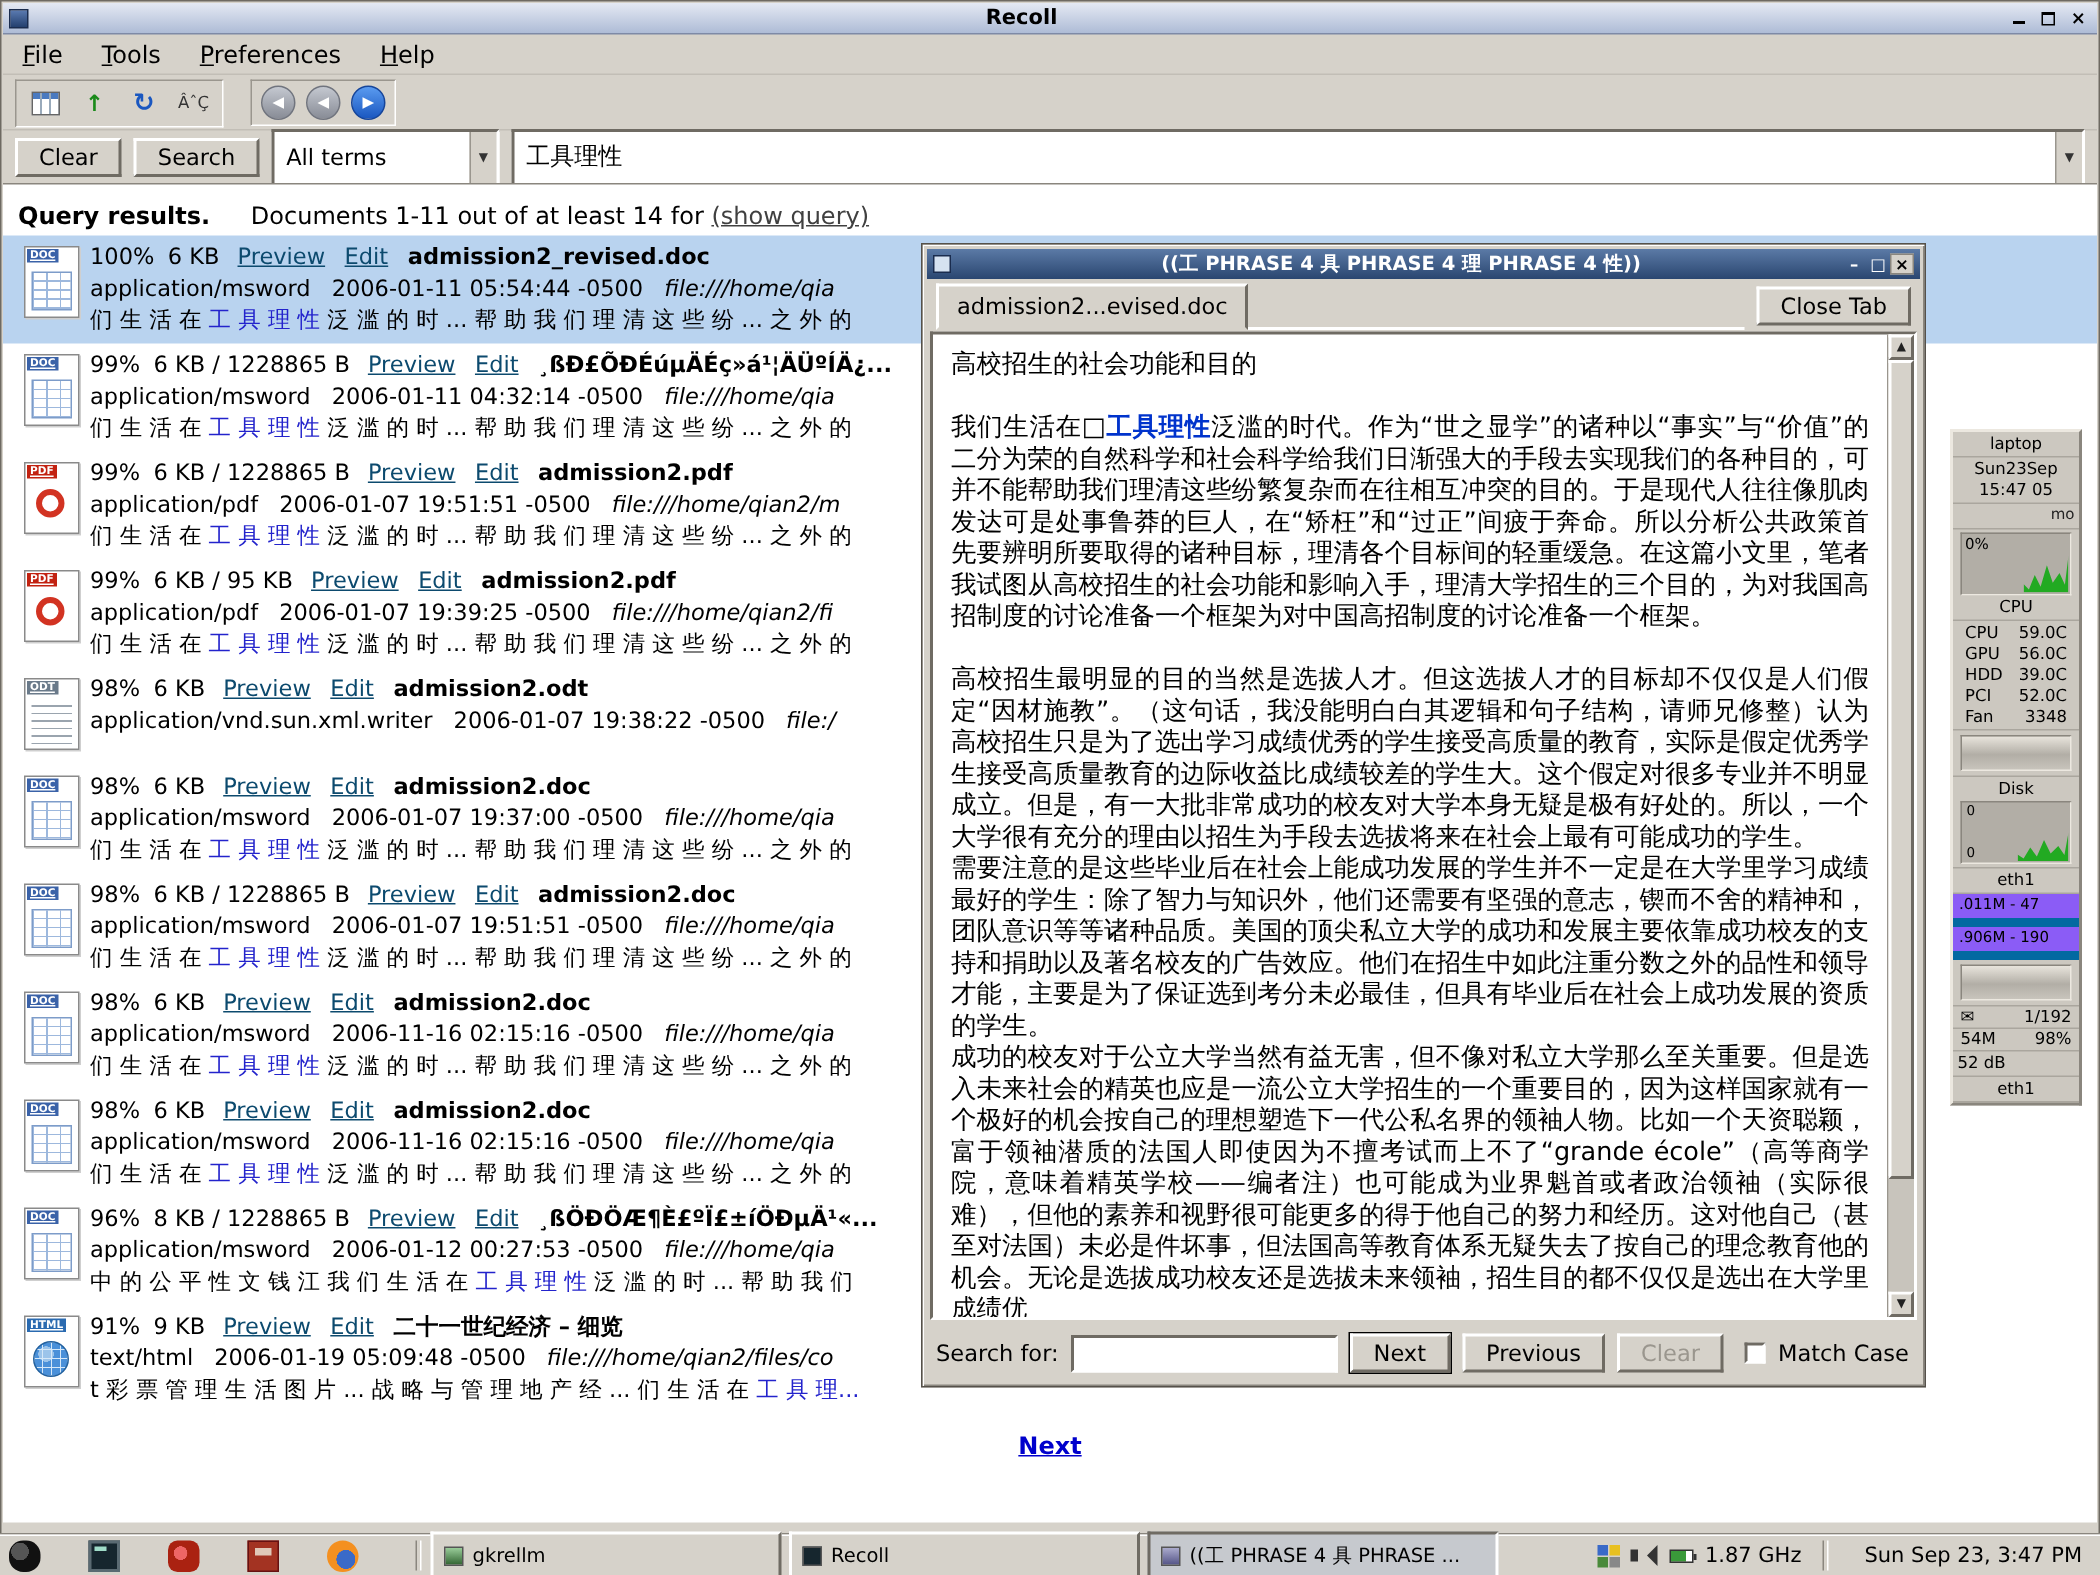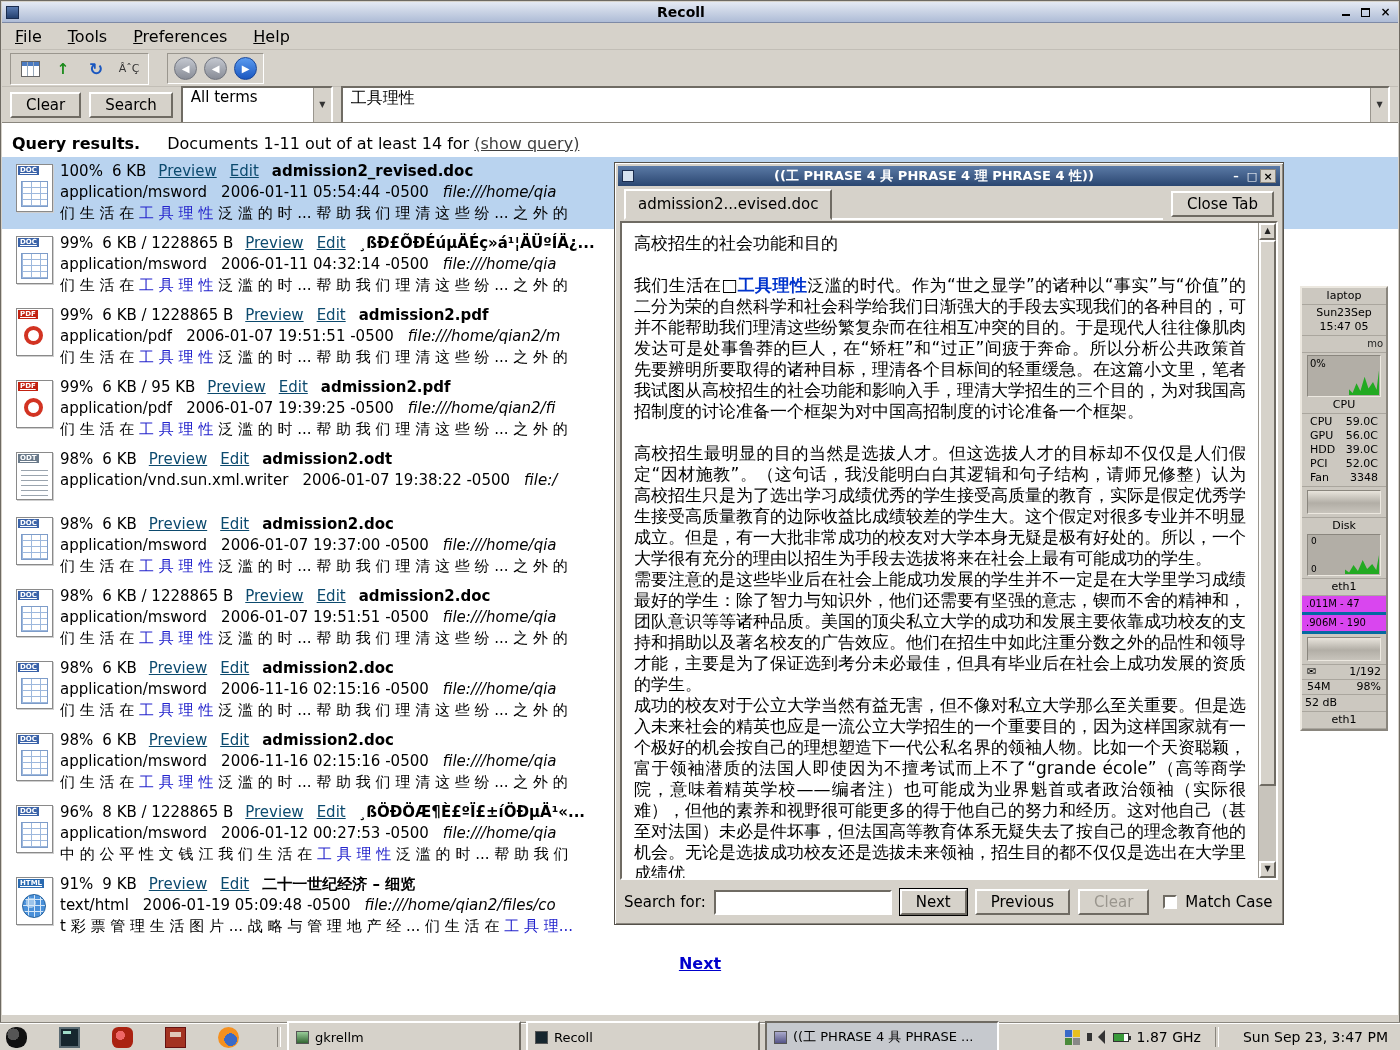--- a/index.html
+++ b/index.html
@@ -31,21 +31,21 @@
   .tbtn.term { font-size:11px; color:#333; }
   .icon-table { width:19px; height:16px; background-color:#fff;
     background-image:repeating-linear-gradient(90deg,transparent 0 5px,#9ab 5px 6px),linear-gradient(#4a7ac0 0 4px,transparent 4px);
     border:1px solid #666; }
   .navbtn { width:23px; height:23px; border-radius:50%; color:#fff; display:flex; align-items:center; justify-content:center; font-size:10px; }
   .navbtn.gray { background:linear-gradient(#c4c8d0,#888c96); border:1px solid #70747e; }
   .navbtn.bluec { background:linear-gradient(#5a9bf0,#1a57c0); border:1px solid #16459a; }
 
   .searchrow { position:absolute; left:1px; top:87px; right:1px; height:33px; display:flex; align-items:center; gap:8px; padding:0 8px; }
   .btn3d { background:#d6d2ca; border:2px solid; border-color:#ffffff #6f6b63 #6f6b63 #ffffff; padding:2px 14px; font-size:15px; font-family:inherit; }
-  .combo { display:flex; height:38px; background:#fff; border:2px solid; border-color:#6f6b63 #ffffff #ffffff #6f6b63; }
+  .combo { display:flex; align-items:center; height:38px; background:#fff; border:2px solid; border-color:#6f6b63 #ffffff #ffffff #6f6b63; }
   .combo .ctext { padding:0 8px; white-space:nowrap; }
   .combo-arrow { width:18px; align-self:stretch; background:#d6d2ca; border-left:1px solid #9a968e; display:flex; align-items:center; justify-content:center; font-size:8px; color:#333; }
   .mode-combo { width:152px; }
   .mode-combo .ctext { flex:1; }
   .query-combo { flex:1; }
   .query-combo .ctext { flex:1; font-size:16px; }
 
   
   .results { position:absolute; left:1px; right:1px; top:121px; bottom:7px; background:#fff; border-top:1px solid #8a867e; overflow:hidden; }
   .results-header { padding:11px 10px 4px 10px; font-size:16px; }
@@ -117,21 +117,21 @@
   .gk-center { text-align:center; }
   .gk-right { text-align:right; font-size:10px; color:#222; }
   .gk-chart { height:42px; background:#b2aea6; border:1px solid; border-color:#8a867e #ece8e0 #ece8e0 #8a867e; position:relative; margin:1px 2px; }
   .gk-pct { position:absolute; left:2px; top:1px; font-size:10px; }
   .spikes { position:absolute; right:1px; bottom:1px; width:30px; height:26px; background:#22aa22;
     clip-path:polygon(0 100%,0 78%,12% 92%,25% 55%,38% 85%,52% 30%,65% 75%,80% 50%,92% 80%,100% 5%,100% 100%); }
   .spikes.small { width:34px; height:20px; }
   .gk-srow { display:flex; justify-content:space-between; padding:0 5px; }
   .gk-meter { height:24px; margin:2px; background:linear-gradient(180deg,#e8e4dc,#b2aea6 55%,#c8c4bc); border:1px solid; border-color:#8a867e #ece8e0 #ece8e0 #8a867e; }
   .gk-scale { position:absolute; left:3px; top:1px; font-size:9px; line-height:10px; display:flex; flex-direction:column; justify-content:space-between; height:38px; }
-  .gk-netrow { padding:1px 4px; font-size:10px; background:#d946ef; border-bottom:3px solid #0369a1; }
+  .gk-netrow { padding:1px 4px; font-size:10px; background:#8b5cf6; border-bottom:6px solid #0369a1; }
   .mail-icon { display:inline-block; font-size:11px; }
 
   
   .taskbar { position:absolute; left:0; right:0; bottom:0; height:27px; background:#d6d2ca; border-top:1px solid #ffffff; box-shadow:0 -1px 0 #8a867e; display:flex; align-items:center; padding:0 6px; z-index:40; }
   .l-icon { width:21px; height:21px; position:relative; margin-right:32px; flex:0 0 auto; }
   .ic-wm { background:radial-gradient(circle at 35% 35%, #555 0 30%, #111 31%); border-radius:45%; }
   .ic-term { background:#16262e; border:2px solid #5a6a72; }
   .ic-term::after { content:""; position:absolute; left:2px; top:2px; width:8px; height:3px; background:#9fdcc8; }
   .ic-red1 { background:radial-gradient(circle at 40% 40%, #e66 0 25%, #a21 26%); border-radius:30%; }
   .ic-red2 { background:#a33322; border:1px solid #611; }

